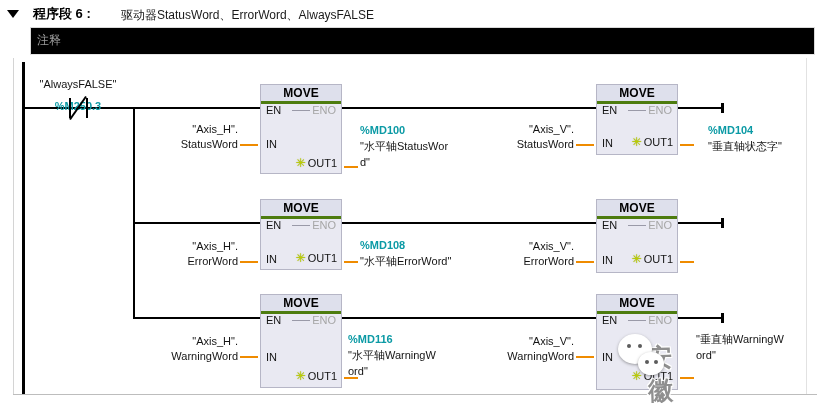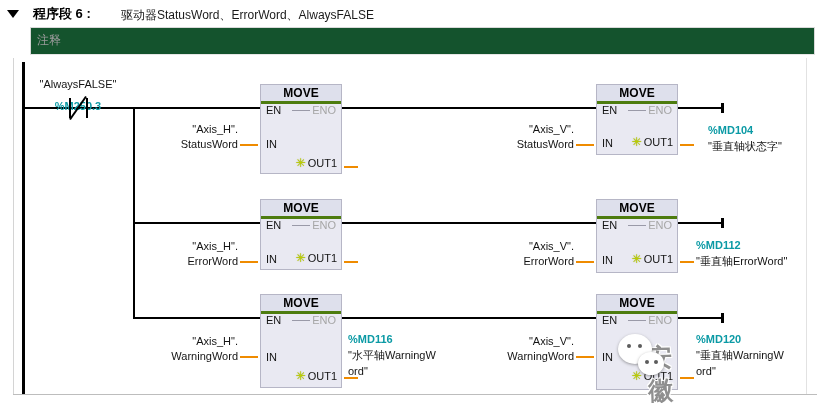--- a/index.html
+++ b/index.html
@@ -5,21 +5,21 @@
   html,body{margin:0;padding:0;background:#fff;}
   body{font-family:"Liberation Sans","DejaVu Sans",sans-serif;-webkit-font-smoothing:antialiased;}
   #stage{position:relative;width:817px;height:403px;background:#ffffff;overflow:hidden;font-size:11px;color:#141414;}
 
   
   .net-triangle{position:absolute;left:7px;top:10px;width:0;height:0;border-left:6px solid transparent;border-right:6px solid transparent;border-top:8px solid #000;font-size:0;line-height:0;color:transparent;overflow:hidden;}
   .net-title{position:absolute;left:33px;top:5px;font-size:13px;font-weight:bold;color:#000;}
   .net-subtitle{position:absolute;left:121px;top:7px;font-size:12px;color:#1a1a1a;}
 
   
-  .comment-box{position:absolute;left:30px;top:27px;width:783px;height:26px;background:#14532d;border:1px solid #d9d9d9;border-bottom-color:#e6e6e6;}
+  .comment-box{position:absolute;left:30px;top:27px;width:783px;height:26px;background:#000000;border:1px solid #d9d9d9;border-bottom-color:#e6e6e6;}
   .comment-box span{display:block;padding:4px 6px;font-size:12px;color:#9a9a9a;}
 
   
   .frame-left{position:absolute;left:13px;top:58px;width:1px;height:336px;background:#d4d4d4;}
   .frame-right{position:absolute;left:806px;top:58px;width:1px;height:336px;background:#e2e2e2;}
   .frame-bottom{position:absolute;left:13px;top:394px;width:804px;height:1px;background:#bdbdbd;}
 
   .wire{position:absolute;background:#000;}
   .stub{position:absolute;background:#ef8b00;height:2px;}
   .tick{position:absolute;width:3px;height:10px;background:#000;}
@@ -182,45 +182,49 @@
   </div>
   <div class="stub" style="left:240px;top:356px;width:18px;"></div>
 
   <div class="operand right" style="left:462px;top:334px;">
     <span class="nameline">"Axis_V".</span>
     <span class="nameline">WarningWord</span>
   </div>
   <div class="stub" style="left:576px;top:356px;width:18px;"></div>
 
   <div class="stub" style="left:344px;top:166px;width:14px;"></div>
+  <div class="operand out-text" style="left:360px;top:122px;">
+    <span class="addr">%MD100</span>
+    <span class="nameline">"水平轴StatusWor</span>
+    <span class="nameline">d"</span>
+  </div>
 
   <div class="stub" style="left:680px;top:144px;width:14px;"></div>
   <div class="operand out-text" style="left:696px;top:122px;margin-left:12px;">
     <span class="addr">%MD104</span>
     <span class="nameline">"垂直轴状态字"</span>
   </div>
 
   <div class="stub" style="left:344px;top:261px;width:14px;"></div>
+  <div class="operand out-text" style="left:360px;top:237px;">
+    <span class="addr">%MD108</span>
+    <span class="nameline">"水平轴ErrorWord"</span>
+  </div>
 
   <div class="stub" style="left:680px;top:261px;width:14px;"></div>
-  <div class="operand out-text" style="left:696px;top:237px;">
-    <span class="addr">%MD112</span>
-    <span class="nameline">"垂直轴ErrorWord"</span>
-  </div>
 
   <div class="stub" style="left:344px;top:377px;width:14px;"></div>
   <div class="operand out-text" style="left:348px;top:331px;">
     <span class="addr">%MD116</span>
     <span class="nameline">"水平轴WarningW</span>
     <span class="nameline">ord"</span>
   </div>
 
   <div class="stub" style="left:680px;top:377px;width:14px;"></div>
   <div class="operand out-text" style="left:696px;top:331px;">
-    <span class="addr">%MD120</span>
     <span class="nameline">"垂直轴WarningW</span>
     <span class="nameline">ord"</span>
   </div>
 
   <div class="watermark">
     <div class="wm-logo">
       <div class="wm-bubble wm-b1">
         <div class="wm-eye" style="left:9px;top:10px;"></div>
         <div class="wm-eye" style="left:20px;top:10px;"></div>
       </div>

